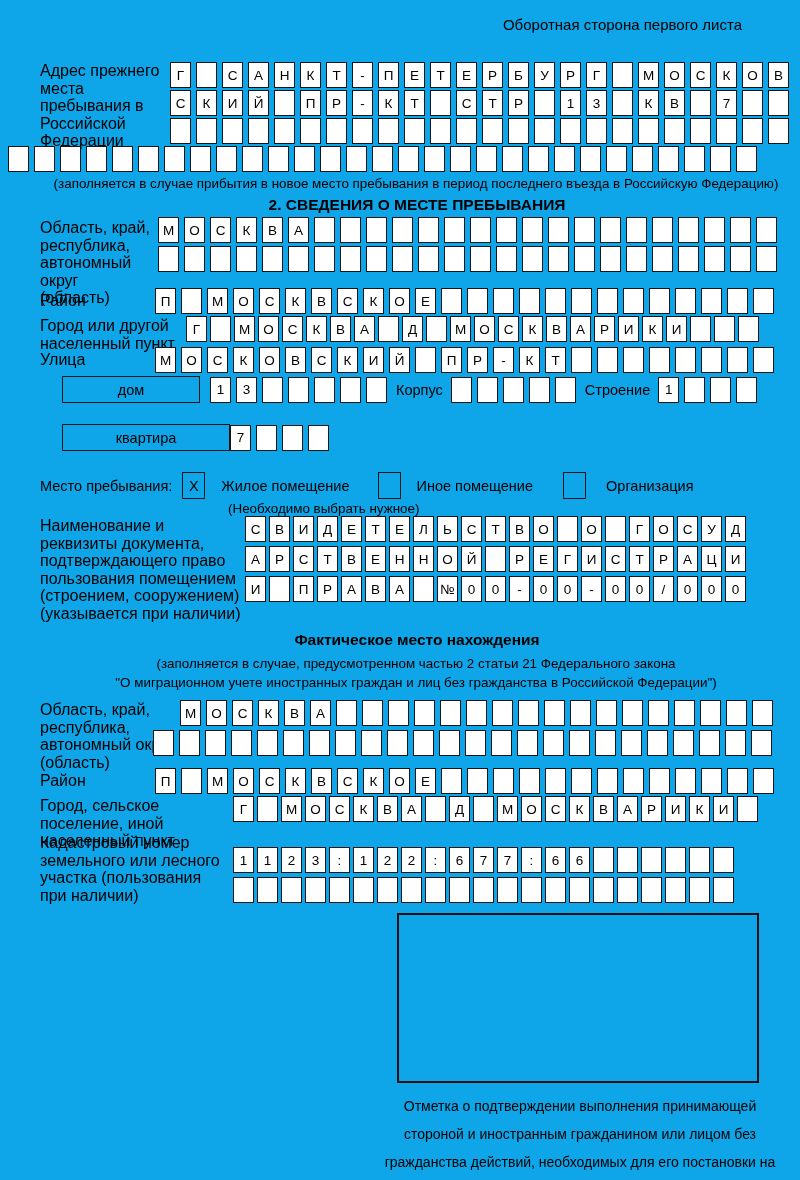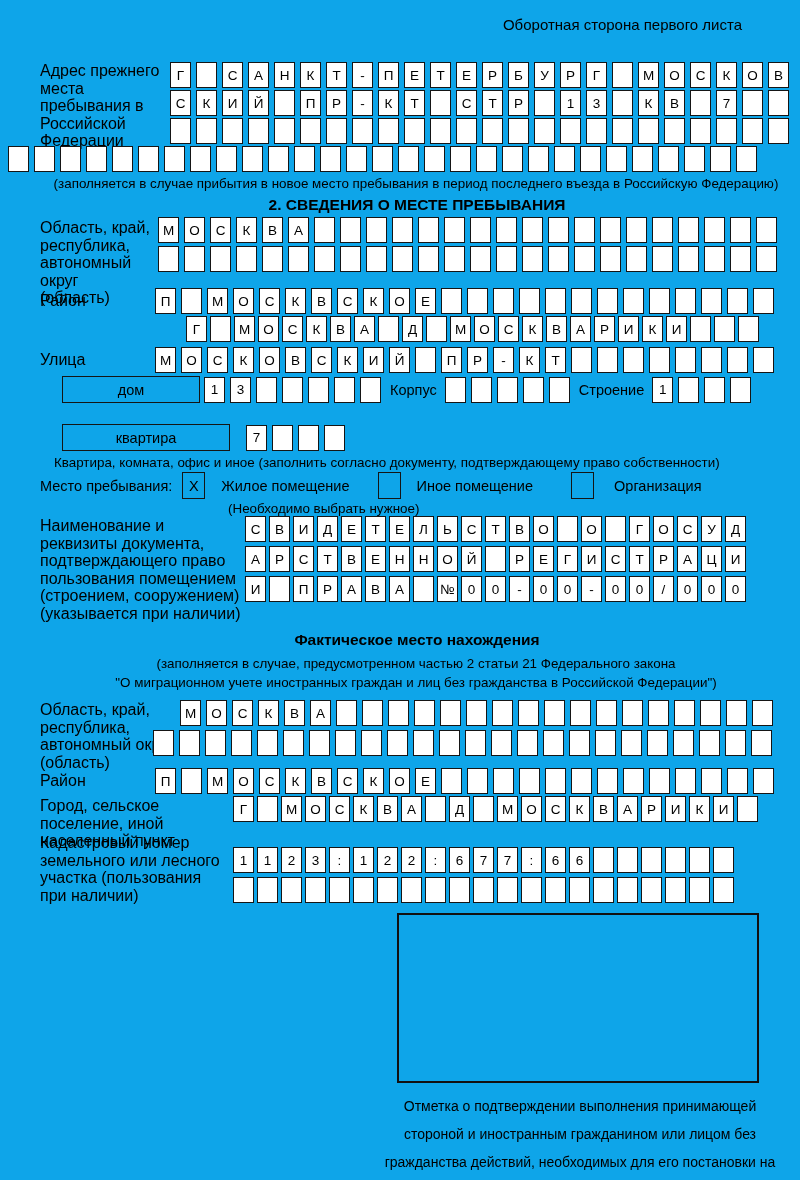--- a/index.html
+++ b/index.html
@@ -222,20 +222,21 @@
       <span class="cell"></span>
       <span class="cell"></span>
       <span class="cell"></span>
       <span class="cell"></span>
       <span class="cell"></span>
       <span class="cell"></span>
       <span class="cell"></span>
       <span class="cell"></span>
     </div>
 
+  <div class="lbl" style="left:40px;top:317px;width:140px;">Город или другой населенный пункт</div>
   <div class="box-row tight" style="left:186px;top:316px;">
       <span class="cell">Г</span>
       <span class="cell"></span>
       <span class="cell">М</span>
       <span class="cell">О</span>
       <span class="cell">С</span>
       <span class="cell">К</span>
       <span class="cell">В</span>
       <span class="cell">А</span>
       <span class="cell"></span>
@@ -278,21 +279,21 @@
       <span class="cell"></span>
       <span class="cell"></span>
       <span class="cell"></span>
       <span class="cell"></span>
       <span class="cell"></span>
       <span class="cell"></span>
       <span class="cell"></span>
     </div>
 
   <div class="inlinerow" style="left:62px;top:376px;">
-    <div class="widebox" style="width:138px;margin-right:4px;">дом</div>
+    <div class="widebox" style="width:138px;margin-right:10px;">дом</div>
     <div class="cells" style="margin-right:9px;">
         <span class="cell">1</span>
         <span class="cell">3</span>
         <span class="cell"></span>
         <span class="cell"></span>
         <span class="cell"></span>
         <span class="cell"></span>
         <span class="cell"></span>
       </div>
     <span class="inl-lbl" style="margin-right:8px;">Корпус</span>
@@ -306,36 +307,35 @@
     <span class="inl-lbl" style="margin-right:8px;">Строение</span>
     <div class="cells">
         <span class="cell">1</span>
         <span class="cell"></span>
         <span class="cell"></span>
         <span class="cell"></span>
       </div>
   </div>
 
   <div class="inlinerow" style="left:62px;top:424px;">
-    <div class="widebox" style="width:168px;margin-right:16px;">квартира</div>
+    <div class="widebox" style="width:168px;margin-right:0;">квартира</div>
     <div class="cells">
         <span class="cell">7</span>
         <span class="cell"></span>
         <span class="cell"></span>
         <span class="cell"></span>
       </div>
   </div>
-  <div class="note" style="left:38px;top:454px;">Квартира, комната, офис и иное (заполнить согласно документу, подтверждающему право собственности)</div>
 
   <div class="inlinerow" style="left:40px;top:472px;">
     <span class="inl-lbl" style="margin-right:10px;">Место пребывания:</span>
     <div class="chk" style="margin-right:16px;">X</div>
     <span class="inl-lbl" style="margin-right:28px;">Жилое помещение</span>
     <div class="chk" style="margin-right:16px;"></div>
-    <span class="inl-lbl" style="margin-right:38px;">Иное помещение</span>
+    <span class="inl-lbl" style="margin-right:30px;">Иное помещение</span>
     <div class="chk" style="margin-right:20px;"></div>
     <span class="inl-lbl">Организация</span>
   </div>
   <div class="note" style="left:212px;top:500px;">(Необходимо выбрать нужное)</div>
 
   <div class="lbl" style="left:40px;top:517px;width:202px;">Наименование и реквизиты документа, подтверждающего право пользования помещением (строением, сооружением) (указывается при наличии)</div>
   <div class="box-row tight" style="left:245px;top:516px;">
       <span class="cell">С</span>
       <span class="cell">В</span>
       <span class="cell">И</span>

